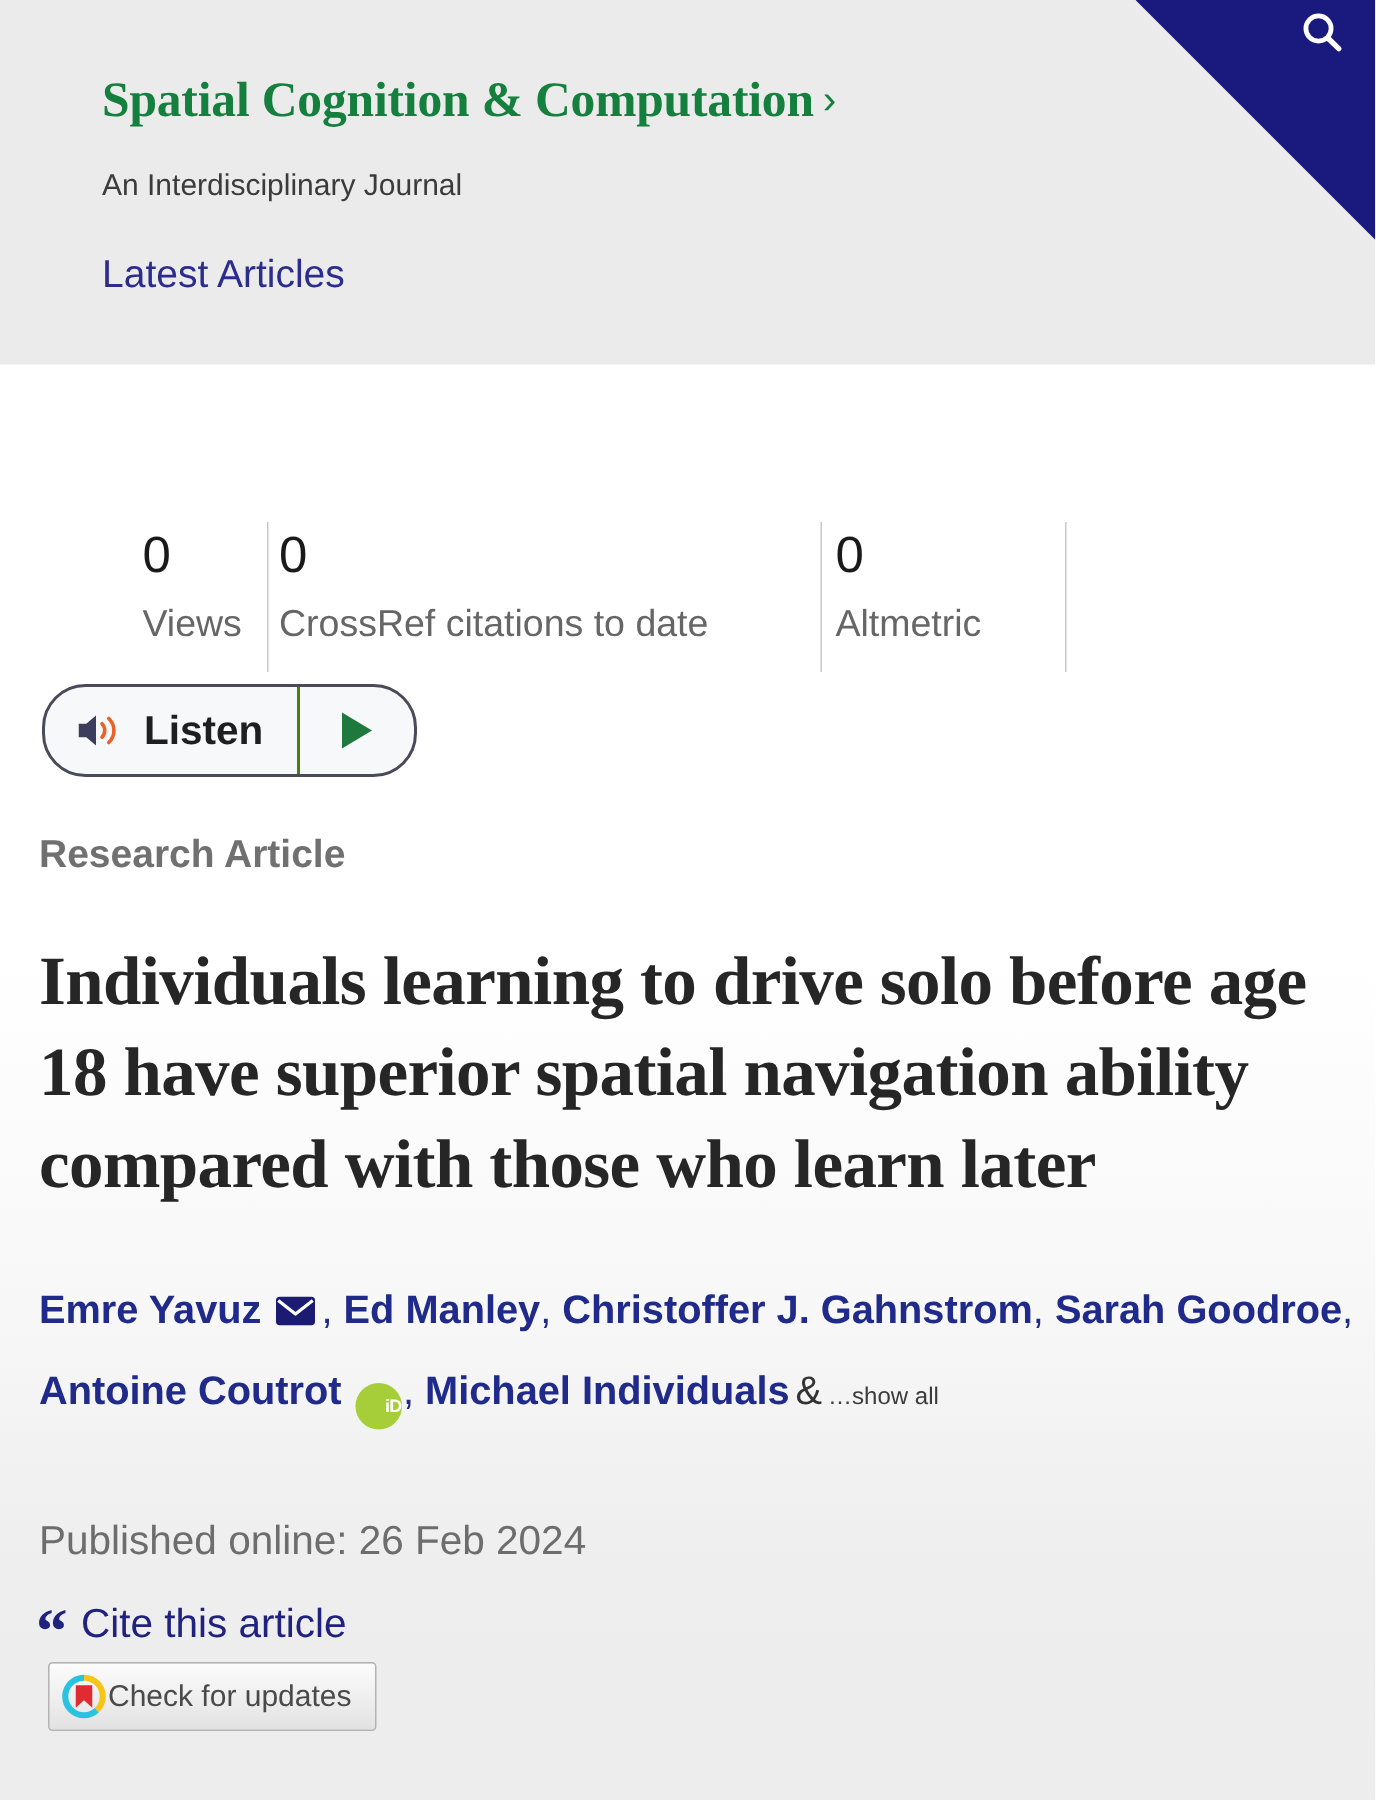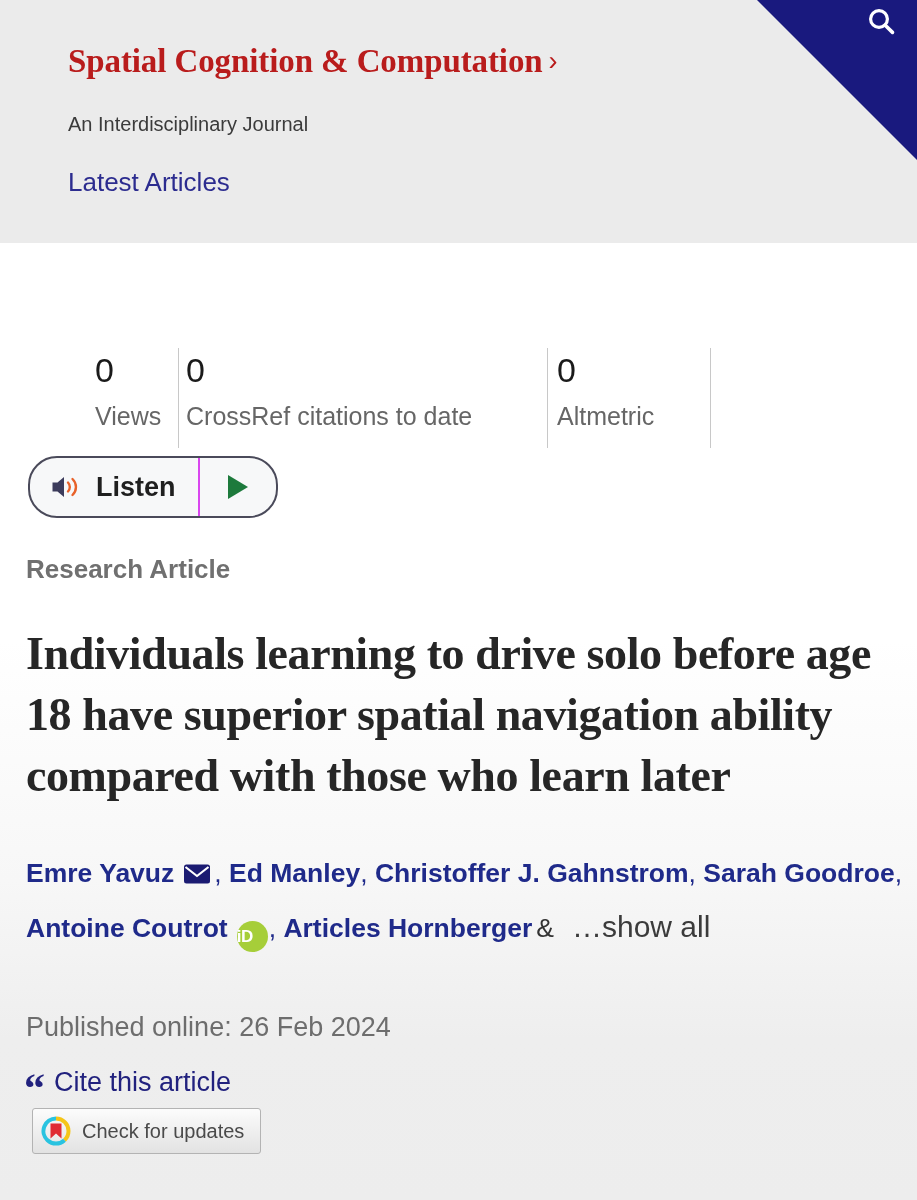--- a/index.html
+++ b/index.html
@@ -49,22 +49,22 @@
     position: absolute;
     right: 18px; top: 6px;
     width: 34px; height: 34px;
   }
   .journal-title {
     position: absolute;
     left: 68px; top: 41px;
     font-family: "Liberation Serif", serif;
     font-weight: bold;
     font-size: 33px;
-    line-height: 40px;
-    color: #b91c1c;
+    line-height: 52px;
+    color: #15803d;
     letter-spacing: -0.1px;
     white-space: nowrap;
   }
   .journal-title .chev {
     font-family: "Liberation Sans", sans-serif;
     font-weight: 400;
     font-size: 27px;
     margin-left: 6px;
     position: relative;
     top: -2px;
@@ -164,21 +164,21 @@
     align-items: stretch;
     border: 2px solid #4a4a5a;
     border-radius: 29px;
     background: #f7f8f9;
     overflow: hidden;
   }
   .listen-main {
     display: flex;
     align-items: center;
     padding: 0 22px 0 20px;
-    border-right: 2px solid #d946ef;
+    border-right: 2px solid #4d7c0f;
     cursor: pointer;
   }
   .listen-main .txt {
     font-size: 27px;
     font-weight: bold;
     color: #1f1f1f;
     margin-left: 12px;
     line-height: 30px;
   }
   .listen-play {
@@ -223,38 +223,37 @@
     color: #1f2a8a;
     cursor: pointer;
     white-space: nowrap;
     font-weight: bold;
   }
   .authors .au.first { font-weight: bold; }
   .authors .sep { color: #1f2a8a; }
   .authors .amp { color: #333333; padding: 0 4px; }
   .authors .showall {
     color: #3b3b3b;
-    font-size: 30px;
-    cursor: pointer;
-    margin-left: 14px;
+    font-size: 16px;
+    cursor: pointer;
   }
   .env-icon {
     display: inline-block;
     vertical-align: -3px;
     margin: 0 3px 0 9px;
   }
   .orcid {
     display: inline-block;
     width: 31px; height: 31px;
     border-radius: 50%;
     background: #a6ce39;
     color: #ffffff;
-    font-size: 17px;
-    font-weight: bold;
-    text-align: left;
+    font-size: 12px;
+    font-weight: bold;
+    text-align: right;
     line-height: 31px;
     vertical-align: -5px;
     margin: 0 1px 0 9px;
     letter-spacing: -0.5px;
     cursor: pointer;
   }
 
   
   .published {
     position: absolute;
@@ -293,21 +292,21 @@
     align-items: center;
     padding: 0 16px 0 8px;
     border: 1px solid #b3b3b3;
     border-radius: 3px;
     background: linear-gradient(to bottom, #fcfcfc, #e2e2e2);
     cursor: pointer;
   }
   .crossmark .cm-txt {
     font-size: 20px;
     color: #4a4a4a;
-    margin-left: 11px;
+    margin-left: 1px;
     white-space: nowrap;
     font-weight: 400;
   }
 </style>
 </head>
 <body>
 
 <div class="page">
 
   <div class="journal-header">
@@ -372,21 +371,21 @@
 
   <div class="authors">
     <span class="au first">Emre Yavuz</span><svg class="env-icon" width="28" height="22" viewBox="0 0 28 22">
         <rect x="1" y="1.5" width="26" height="19" rx="2.5" fill="#1b1b72"></rect>
         <path d="M2.5 4 L14 13 L25.5 4" fill="none" stroke="#ffffff" stroke-width="2.2" stroke-linejoin="round"></path>
       </svg><span class="sep">,</span>
     <span class="au">Ed Manley</span><span class="sep">,</span>
     <span class="au">Christoffer J. Gahnstrom</span><span class="sep">,</span>
     <span class="au">Sarah Goodroe</span><span class="sep">,</span>
     <span class="au">Antoine Coutrot</span><span class="orcid">iD</span><span class="sep">,</span>
-    <span class="au">Articles Hornberger</span><span class="amp">&amp;</span><span class="showall">…show all</span>
+    <span class="au">Michael Individuals</span><span class="amp">&amp;</span><span class="showall">…show all</span>
   </div>
 
   <div class="published">Published online: 26 Feb 2024</div>
 
   <div class="cite">
     <span class="q">“</span>
       <span>Cite this article</span>
   </div>
 
   <div class="crossmark">

